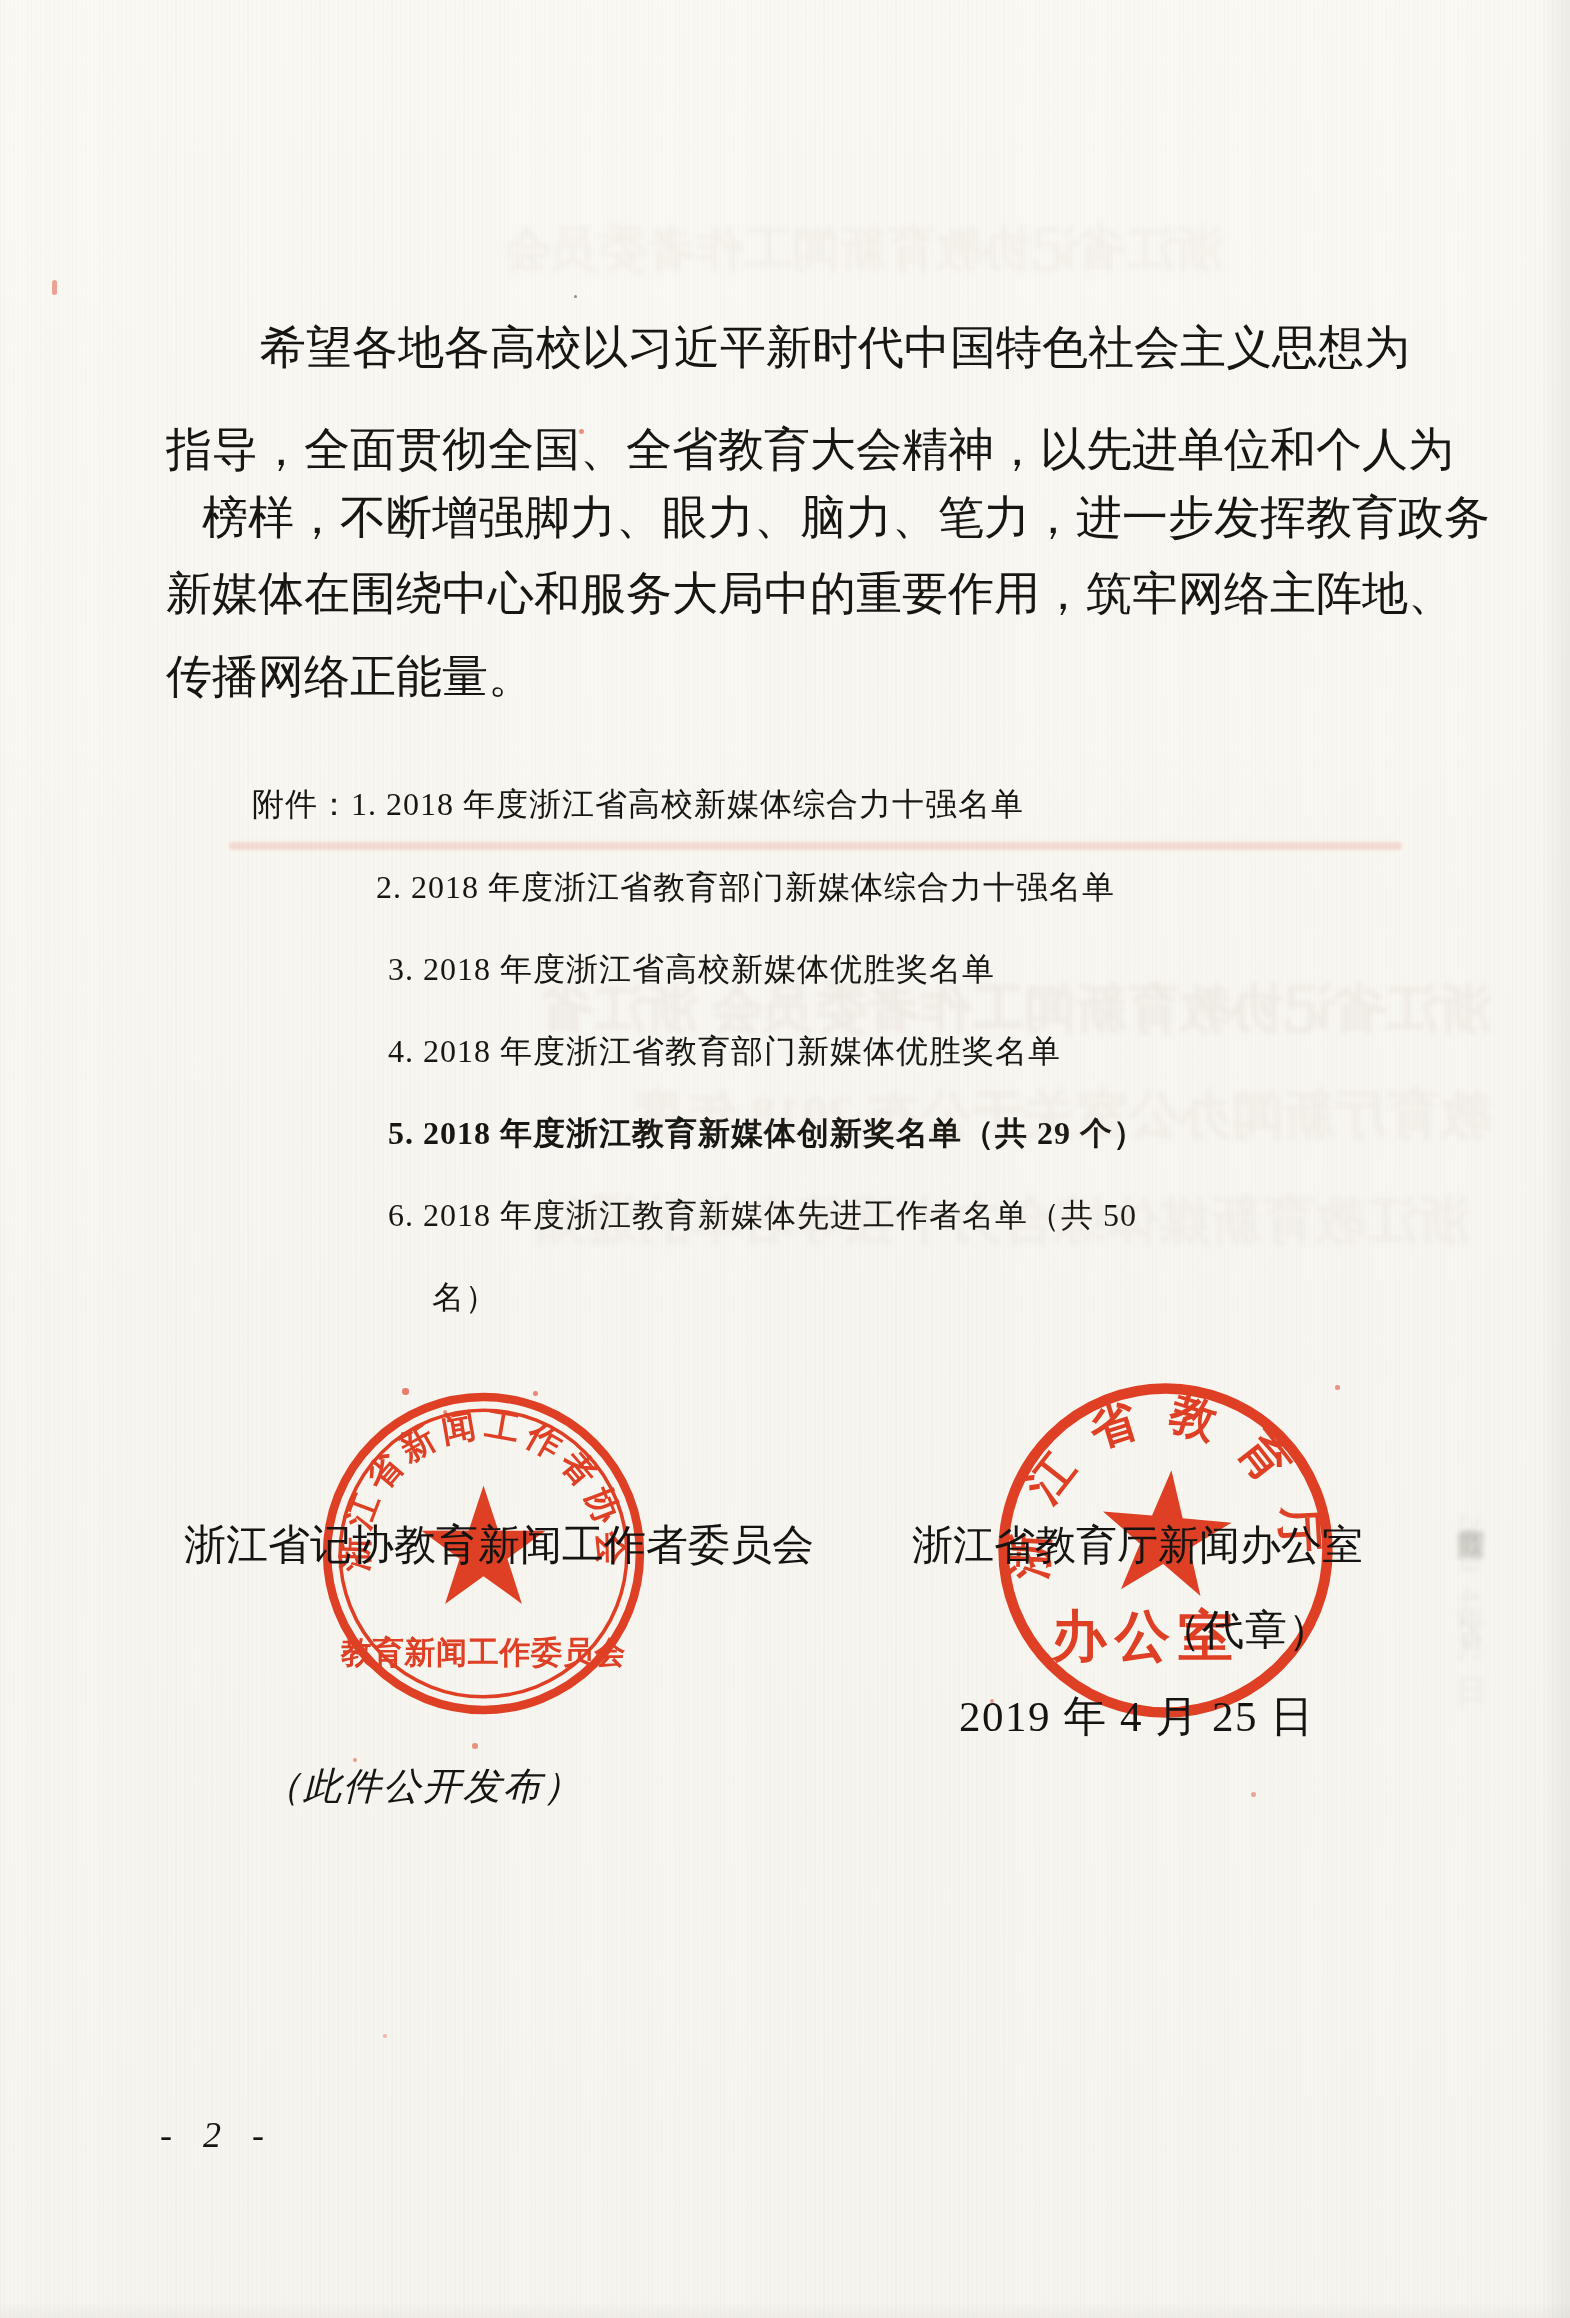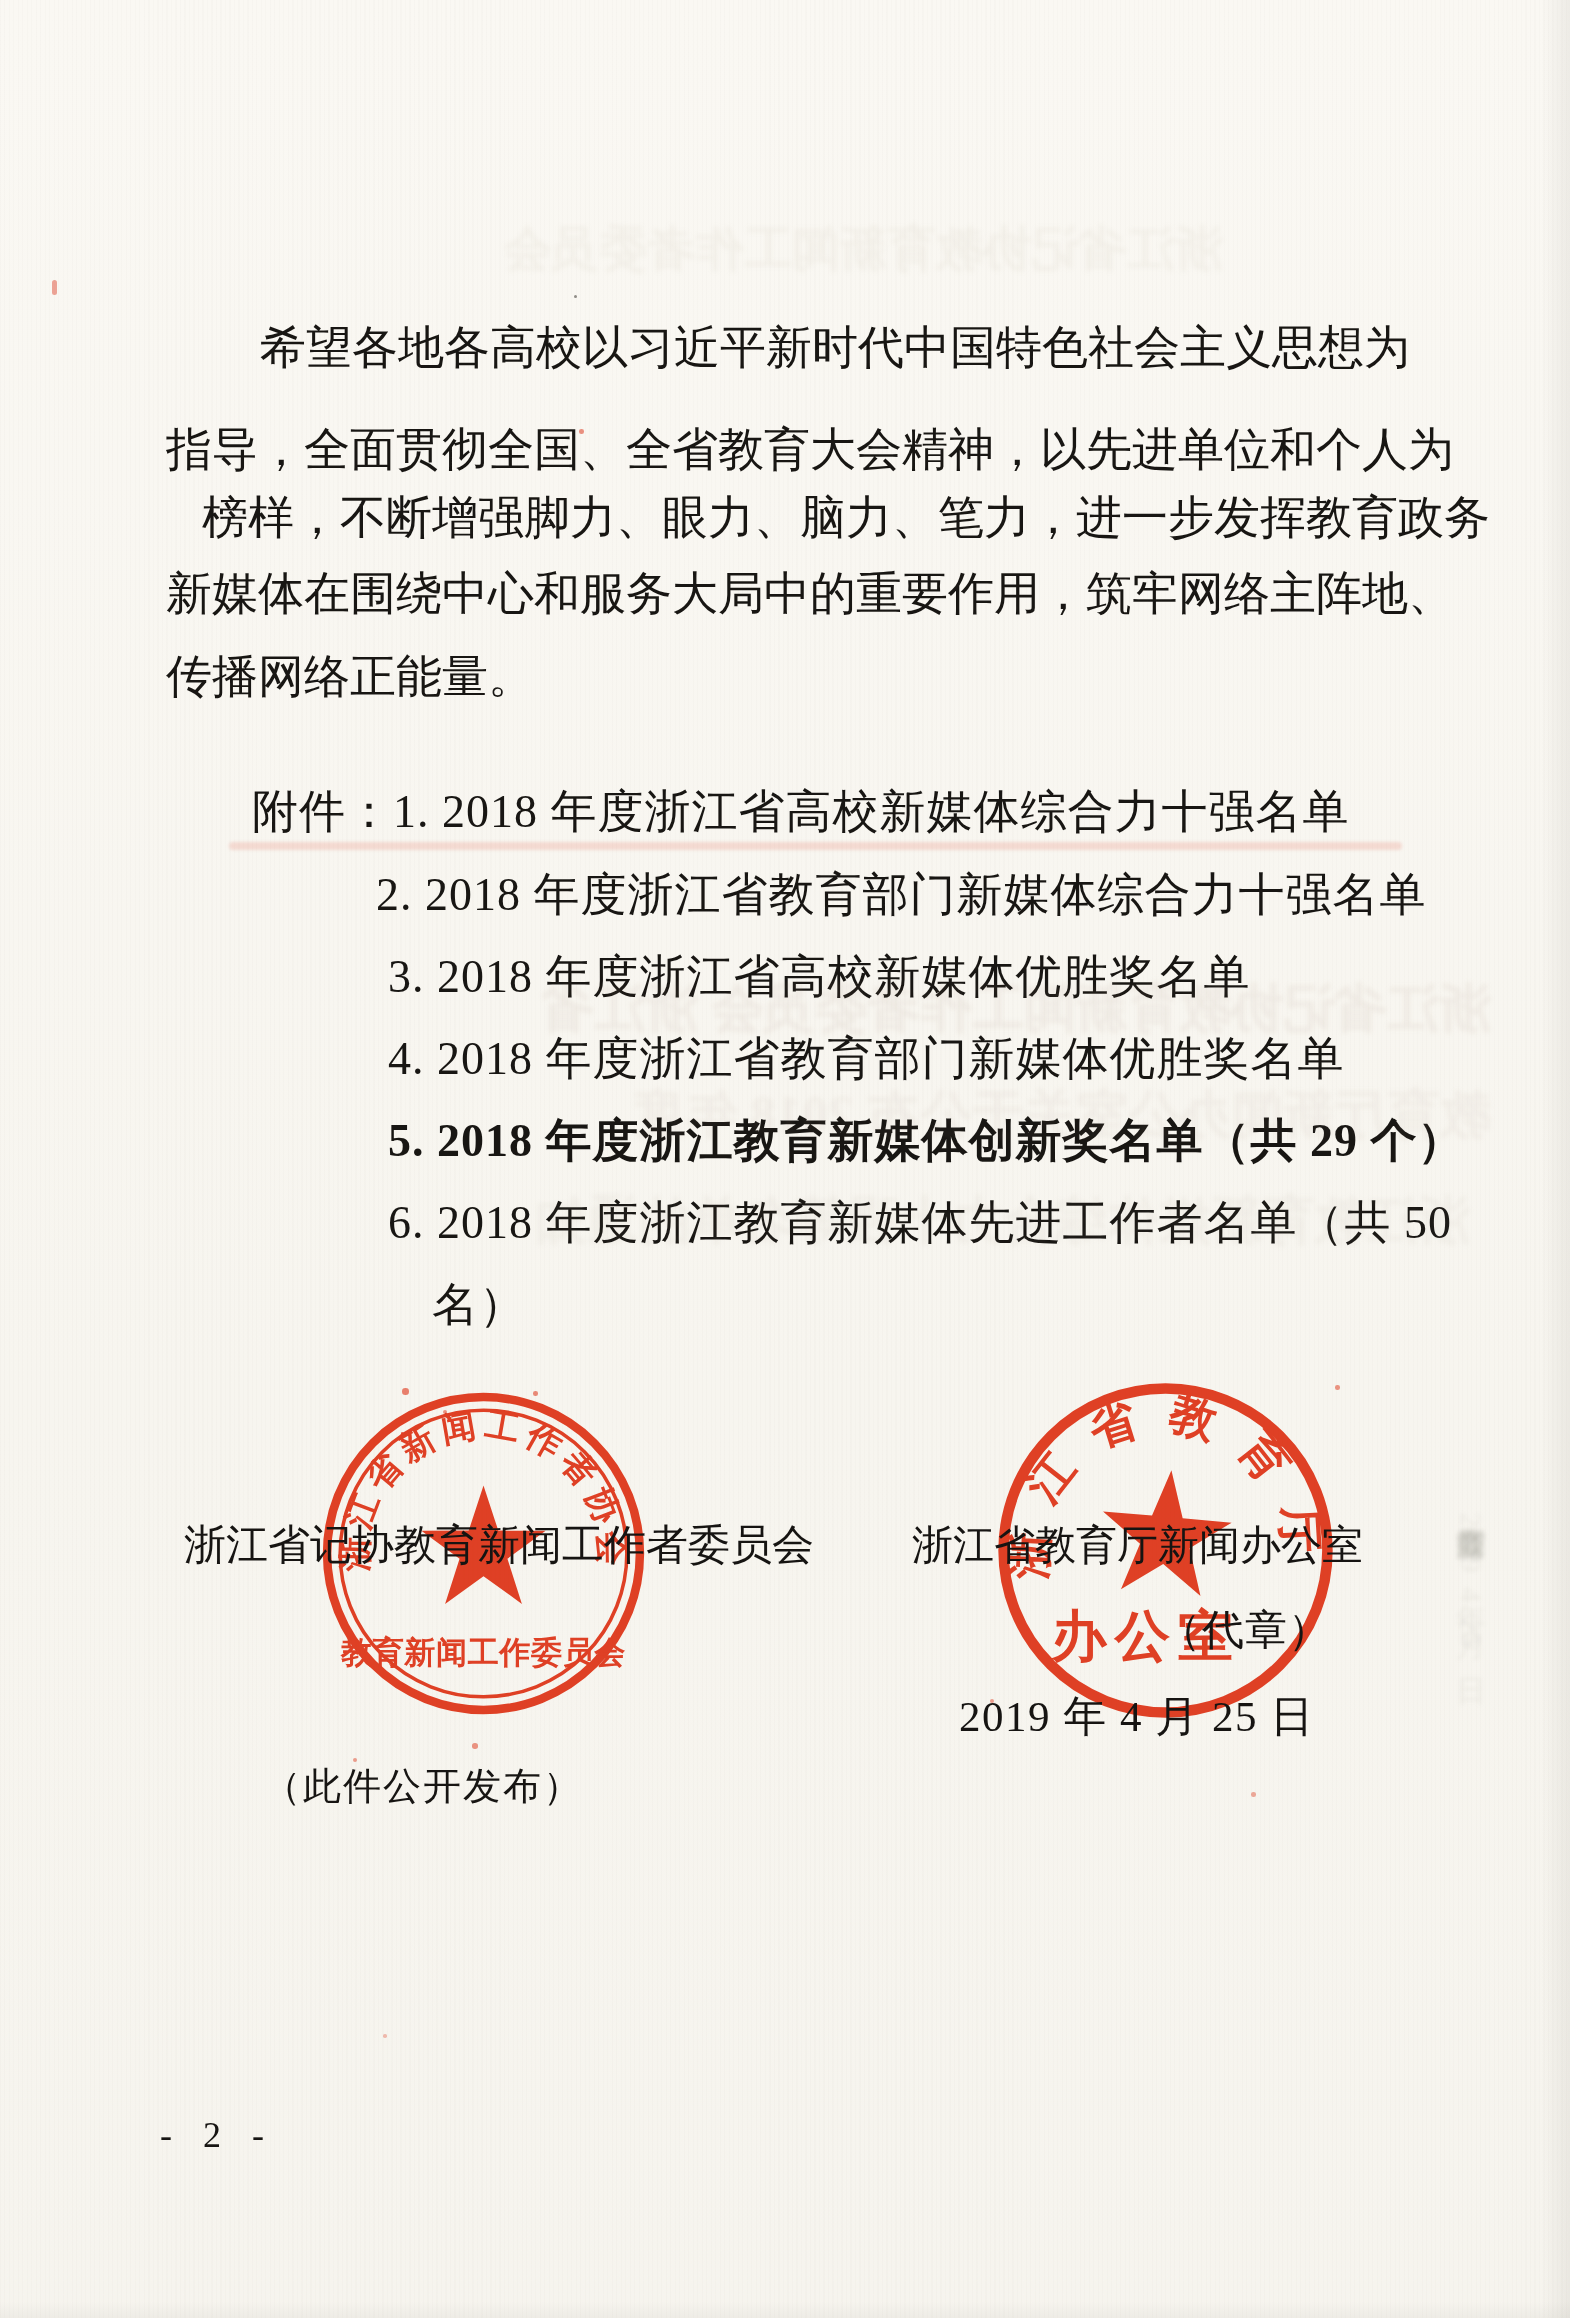--- a/index.html
+++ b/index.html
@@ -7,32 +7,32 @@
     position:relative;
     width:1571px;height:2319px;
     margin:0 auto;
     background:
       repeating-linear-gradient(90deg, rgba(120,110,95,0.022) 0 1px, rgba(0,0,0,0) 1px 4.5px),
       linear-gradient(180deg,#faf8f3 0%,#f7f5ef 60%,#f6f4ee 100%);
     font-family:"Liberation Serif","DejaVu Serif",serif;
     color:#171513;
     overflow:hidden;
   }
-  .txt{position:absolute;white-space:nowrap;color:#171513;}
+  .txt{position:absolute;white-space:nowrap;color:#171513;font-style:italic;}
   
   .pline{
     position:absolute;left:166px;width:1240px;
     font-size:46px;line-height:1.15;color:#181613;
     text-align:justify;text-align-last:justify;text-justify:inter-character;
     white-space:nowrap;box-sizing:border-box;
   }
   .pline.first{padding-left:94px;}
   .pline.last{text-align-last:left;}
   
-  .aline{position:absolute;font-size:46px;line-height:1.1;white-space:nowrap;color:#181613;letter-spacing:1px;}
+  .aline{position:absolute;font-size:32px;line-height:1.1;white-space:nowrap;color:#181613;letter-spacing:1px;}
   
   .sig{position:absolute;font-size:42px;white-space:nowrap;color:#161412;z-index:6;}
   
   .seal{position:absolute;z-index:4;opacity:0.92;}
   .seal text{font-family:"Liberation Serif","DejaVu Serif",serif;font-weight:bold;}
   
   .ghost{
     position:absolute;transform:scaleX(-1);
     filter:blur(2.5px);font-weight:bold;white-space:nowrap;
     z-index:1;pointer-events:none;

